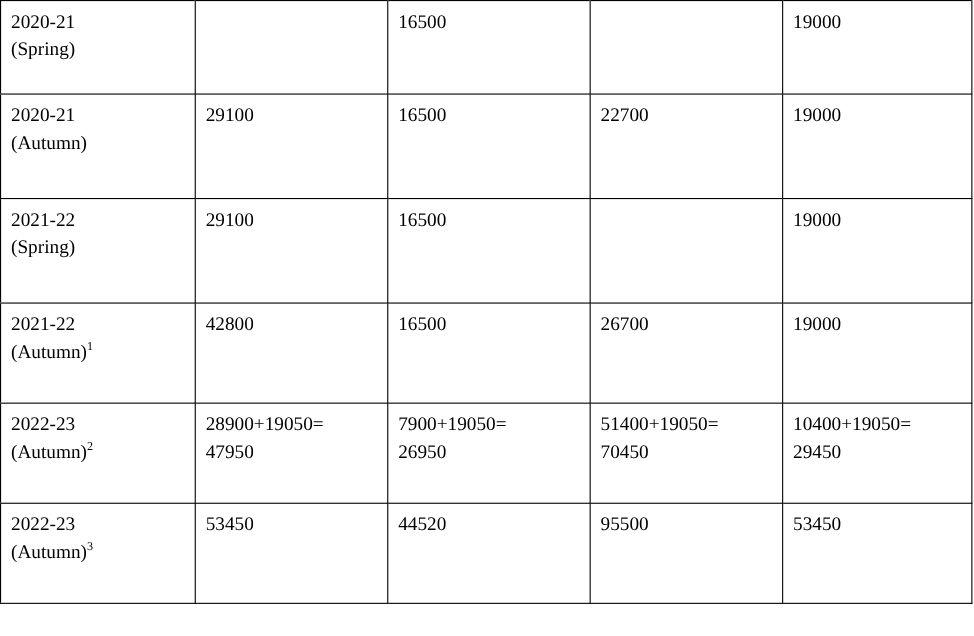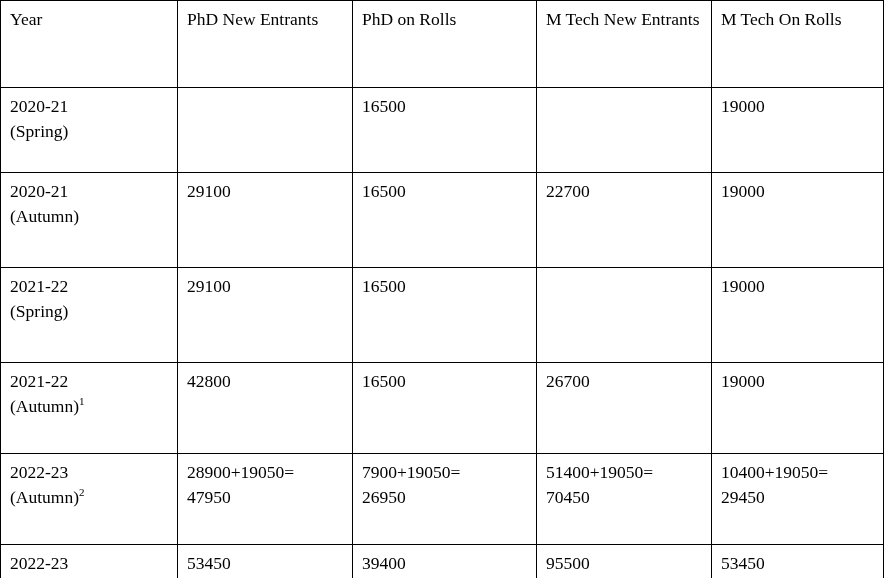--- a/index.html
+++ b/index.html
@@ -75,37 +75,20 @@
 <div class="sheet">
   <table class="fee-table">
     <colgroup>
       <col class="c0">
         <col class="c1">
         <col class="c2">
         <col class="c3">
         <col class="c4">
     </colgroup>
     <tbody>
-      <tr class="header-row">
-        <td>
-            <span class="line">Year</span>
-          </td>
-        <td>
-            <span class="line">PhD New Entrants</span>
-          </td>
-        <td>
-            <span class="line">PhD on Rolls</span>
-          </td>
-        <td>
-            <span class="line">M Tech New Entrants</span>
-          </td>
-        <td>
-            <span class="line">M Tech On Rolls</span>
-          </td>
-      </tr>
 
       <tr class="r1">
         <td>
           <span class="line">2020-21</span>
           <span class="line">(Spring)</span>
         </td>
         <td>
             <span class="line empty-cell"></span>
           </td>
         <td>
@@ -201,21 +184,21 @@
 
       <tr class="r6">
         <td class="bold">
           <span class="line">2022-23</span>
           <span class="line"><span>(Autumn)</span><sup>3</sup></span>
         </td>
         <td class="bold">
             <span class="line">53450</span>
           </td>
         <td class="bold">
-            <span class="line">39400</span>
+            <span class="line">44520</span>
           </td>
         <td class="bold">
             <span class="line">95500</span>
           </td>
         <td class="bold">
             <span class="line">53450</span>
           </td>
       </tr>
     </tbody>
   </table>

